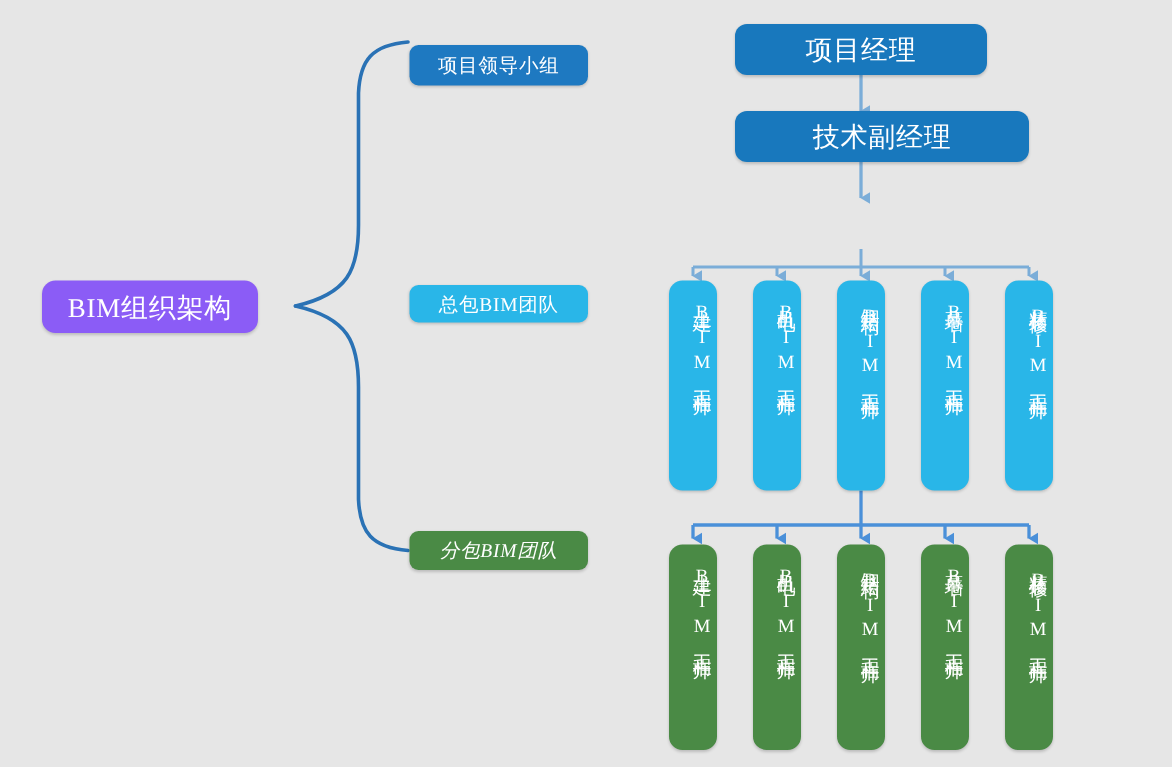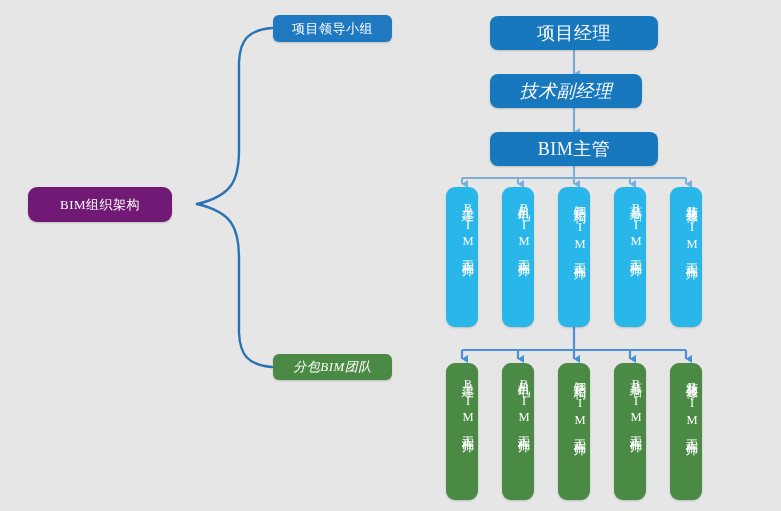--- a/index.html
+++ b/index.html
@@ -37,22 +37,22 @@
     justify-content: center;
     color: #ffffff;
     text-align: center;
     border-radius: 7px;
     box-shadow: 0 1px 2px rgba(0,0,0,0.18);
     letter-spacing: 0.5px;
   }
 
   
   .node-root {
-    background: #701a75;
-    font-size: 13px;
+    background: #8b5cf6;
+    font-size: 18px;
     border-radius: 9px;
   }
 
   
   .node-cat {
     font-size: 13px;
     border-radius: 6px;
   }
   .cat-blue  { background: #1e79c1; }
   .cat-cyan  { background: #29b6e8; }
@@ -127,30 +127,30 @@
       <line x1="462" y1="350" x2="462" y2="359" marker-end="url(#arrowBlue)"></line>
       <line x1="518" y1="350" x2="518" y2="359" marker-end="url(#arrowBlue)"></line>
       <line x1="574" y1="350" x2="574" y2="359" marker-end="url(#arrowBlue)"></line>
       <line x1="630" y1="350" x2="630" y2="359" marker-end="url(#arrowBlue)"></line>
       <line x1="686" y1="350" x2="686" y2="359" marker-end="url(#arrowBlue)"></line>
     </g>
   </svg>
 
   <div class="node node-root" style="left:28px; top:187px; width:144px; height:35px;">BIM组织架构</div>
 
-  <div class="node node-cat cat-blue" style="left:273px; top:15px; width:119px; height:27px;">项目领导小组</div>
+  <div class="node node-cat cat-blue" style="left:273px; top:30px; width:119px; height:27px;">项目领导小组</div>
 
+  <div class="node node-cat cat-cyan" style="left:273px; top:190px; width:119px; height:25px;">总包BIM团队</div>
 
   <div class="node node-cat cat-green" style="left:273px; top:354px; width:119px; height:26px;">分包BIM团队</div>
 
   <div class="node node-chain" style="left:490px; top:16px; width:168px; height:34px;">项目经理</div>
 
-  <div class="node node-chain" style="left:490px; top:74px; width:152px; height:34px;font-style:italic;">技术副经理</div>
+  <div class="node node-chain" style="left:490px; top:74px; width:196px; height:34px;">技术副经理</div>
 
-  <div class="node node-chain" style="left:490px; top:132px; width:168px; height:34px;">BIM主管</div>
 
   <div class="node node-col col-cyan" style="left:446px; top:187px; width:32px; height:140px;">
     <span class="vtext">土建BIM工程师</span>
   </div>
 
   <div class="node node-col col-cyan" style="left:502px; top:187px; width:32px; height:140px;">
     <span class="vtext">机电BIM工程师</span>
   </div>
 
   <div class="node node-col col-cyan" style="left:558px; top:187px; width:32px; height:140px;">

